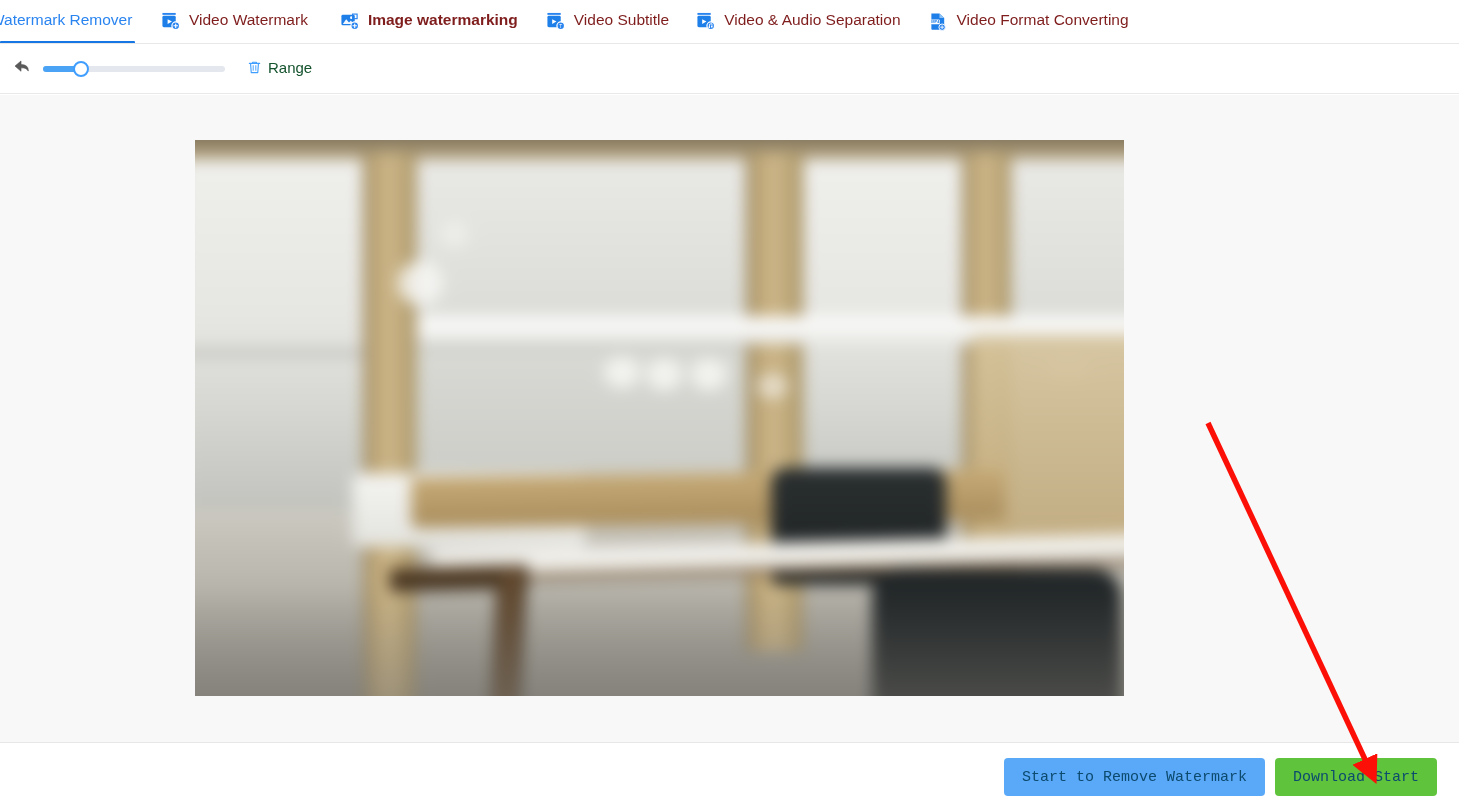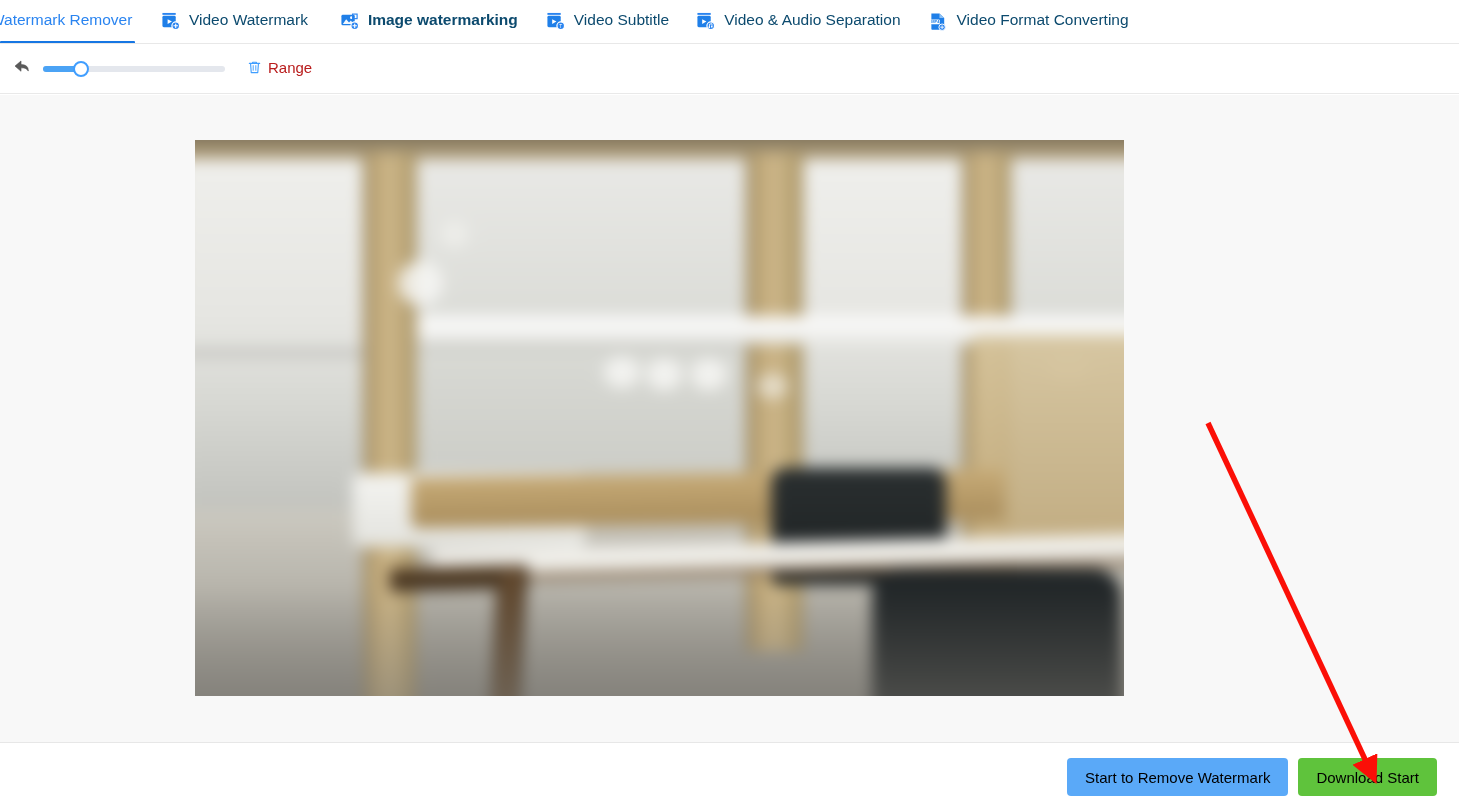--- a/index.html
+++ b/index.html
@@ -17,21 +17,21 @@
     background:#ffffff;
     border-bottom:1px solid #e8e8e8;
     display:flex; align-items:flex-start;
     overflow:hidden;
   }
   .tab{
     height:44px;
     display:flex; align-items:center;
     gap:9px;
     font-size:15.5px;
-    color:#0c4a6e;
+    color:#7f1d1d;
     position:relative;
     white-space:nowrap;
     cursor:pointer;
     padding:0 0 0 0;
   }
   .tab .lbl{ line-height:1; position:relative; top:-2px; }
   .tab.active{ color:#2a84f0; }
   .tab.active .underline{
     position:absolute; left:0; bottom:0; height:3px; background:#1676e3;
     border-radius:1px;
@@ -68,21 +68,21 @@
   .slider-thumb{
     position:absolute; top:50%;
     width:16px; height:16px; border-radius:50%;
     background:#ffffff; border:2px solid #409eff;
     transform:translate(-50%,-50%);
     cursor:grab;
   }
   .range-btn{
     margin-left:22px;
     display:flex; align-items:center; gap:6px;
-    color:#b91c1c; font-size:15px; cursor:pointer;
+    color:#14532d; font-size:15px; cursor:pointer;
   }
   .range-btn .lbl{ position:relative; top:-1px; }
 
   
   .stage{
     position:absolute; left:0; top:95px; width:1459px; height:648px;
     background:#f8f8f8;
     border-bottom:1px solid #e7e7e7;
   }
   .preview{
@@ -174,22 +174,22 @@
 
   
   .footer{
     position:absolute; left:0; top:744px; width:1459px; height:66px;
     background:#ffffff;
     display:flex; align-items:center; justify-content:flex-end;
     padding-right:22px; gap:10px;
   }
   .btn{
     border:none; border-radius:4px;
-    font-family:Liberation Sans, sans-serif;
-    font-size:15px; color:#000000; cursor:pointer;
+    font-family:Liberation Mono, monospace;
+    font-size:15px; color:#0c4a6e; cursor:pointer;
     height:38px; padding:16px 18px;
     display:flex; align-items:center; justify-content:center;
     white-space:nowrap;
   }
   .btn-primary{ background:#5aa9f8; }
   .btn-success{ background:#5fc33c; }
 
   
   .annot{ position:absolute; left:0; top:0; width:1459px; height:810px; pointer-events:none; }
 </style>

